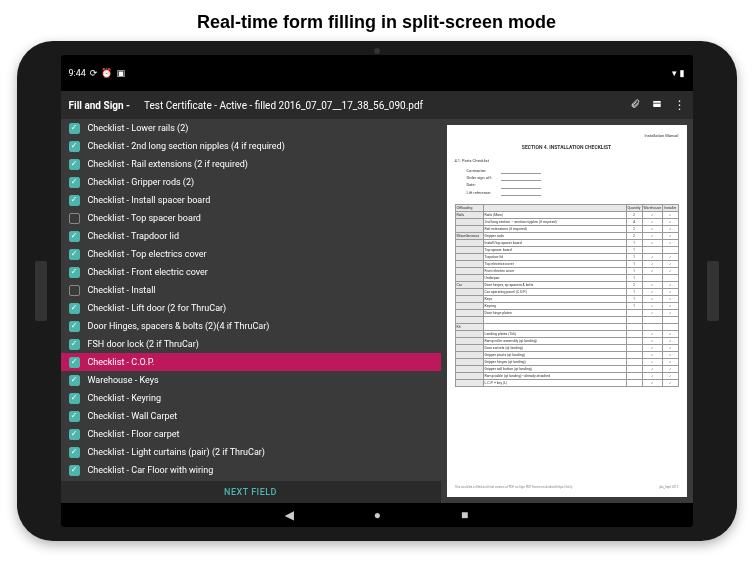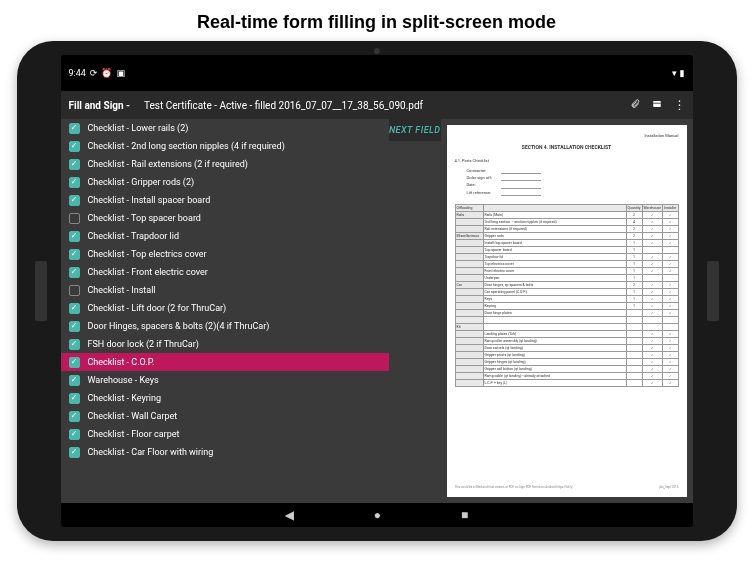--- a/index.html
+++ b/index.html
@@ -12,30 +12,30 @@
 .side-r { right: 18px; top: 50%; transform: translateY(-50%); width: 12px; height: 60px; }
 .screen { width: 100%; height: 100%; background: #000; border-radius: 4px; overflow: hidden; display: flex; flex-direction: column; font-family: Roboto, Arial, sans-serif; }
 .status-bar { height: 36px; background: #000; color: #fff; display: flex; align-items: center; justify-content: space-between; padding: 0 8px; font-size: 9px; }
 .status-left { display: flex; gap: 4px; align-items: center; }
 .status-right { display: flex; gap: 3px; align-items: center; }
 .app-bar { height: 28px; background: #2a2a2a; color: #fff; display: flex; align-items: center; padding: 0 8px; font-size: 10px; gap: 14px; }
 .app-title { font-weight: 700; }
 .app-file { font-weight: 400; }
 .app-actions { margin-left: auto; display: flex; gap: 12px; align-items: center; }
 .content { flex: 1; display: flex; background: #3a3a3a; overflow: hidden; }
-.left-pane { flex: 1; overflow: hidden; display: flex; flex-direction: row; }
+.left-pane { flex: 1; overflow: hidden; display: flex; flex-direction: column; }
 .checklist { flex: 1; overflow: hidden; }
 .row { display: flex; align-items: center; padding: 3px 8px; font-size: 9px; color: #fff; gap: 8px; height: 18px; }
 .row.selected { background: #be185d; }
 .checkbox { width: 11px; height: 11px; border: 1.5px solid #4db6ac; border-radius: 2px; display: flex; align-items: center; justify-content: center; flex-shrink: 0; }
 .checkbox.checked { background: #4db6ac; }
 .checkbox.checked::after { content: '✓'; color: #fff; font-size: 8px; line-height: 1; }
 .checkbox.unchecked { border-color: #888; }
 .bottom-buttons { display: flex; height: 22px; }
-.btn-next, .btn-save { flex: 1; display: flex; align-items: center; justify-content: center; font-size: 9px; font-weight: 500; color: #4db6ac; background: #2a2a2a; letter-spacing: 0.5px; font-style: italic; }
+.btn-next, .btn-save { flex: 1; display: flex; align-items: center; justify-content: center; font-size: 9px; font-weight: 500; color: #4db6ac; background: #2a2a2a; letter-spacing: 0.5px; }
 .right-pane { width: 240px; background: #fff; margin: 6px; display: flex; flex-direction: column; padding: 8px; font-size: 4px; color: #333; }
 .doc-header { display: flex; justify-content: space-between; font-size: 4px; margin-bottom: 6px; }
 .doc-title { text-align: center; font-weight: bold; font-size: 5px; margin-bottom: 8px; }
 .doc-section { font-size: 4px; margin-bottom: 4px; }
 .doc-form-fields { font-size: 4px; line-height: 1.8; margin-left: 12px; margin-bottom: 8px; }
 .doc-field-line { display: flex; gap: 4px; }
 .doc-field-label { width: 30px; }
 .doc-field-val { border-bottom: 0.5px solid #999; flex: 1; max-width: 40px; }
 .doc-table { width: 100%; border-collapse: collapse; font-size: 3.5px; }
 .doc-table th, .doc-table td { border: 0.5px solid #999; padding: 0.5px 1px; text-align: left; height: 7px; }
@@ -161,20 +161,24 @@
             <div class="row">
               <span class="checkbox checked"></span>
               <span>Checklist - Wall Carpet</span>
             </div>
             <div class="row">
               <span class="checkbox checked"></span>
               <span>Checklist - Floor carpet</span>
             </div>
             <div class="row">
               <span class="checkbox checked"></span>
+              <span>Checklist - Light curtains (pair) (2 if ThruCar)</span>
+            </div>
+            <div class="row">
+              <span class="checkbox checked"></span>
               <span>Checklist - Car Floor with wiring</span>
             </div>
           </div>
         <div class="bottom-buttons">
           <div class="btn-next">NEXT FIELD</div>
         </div>
       </div>
 
       <div class="right-pane">
         <div class="doc-header">

